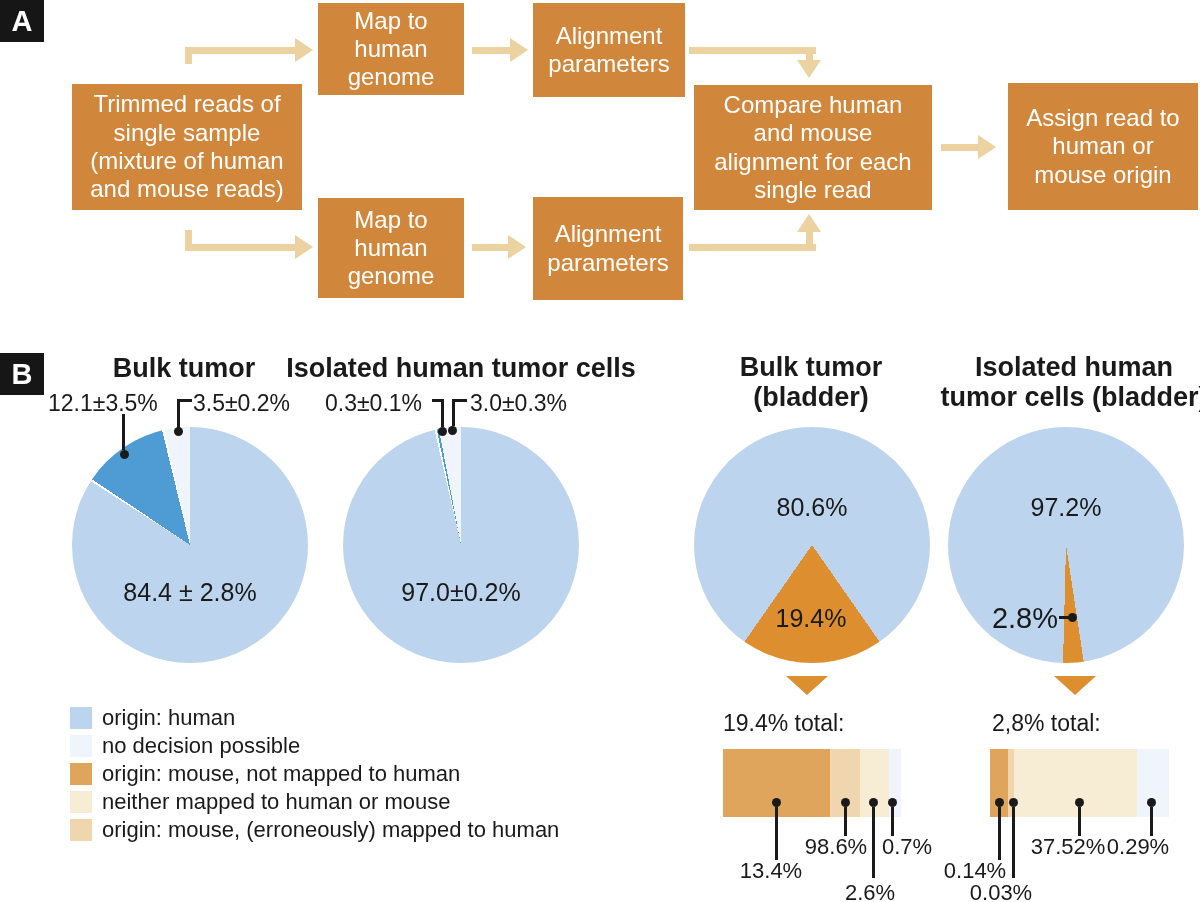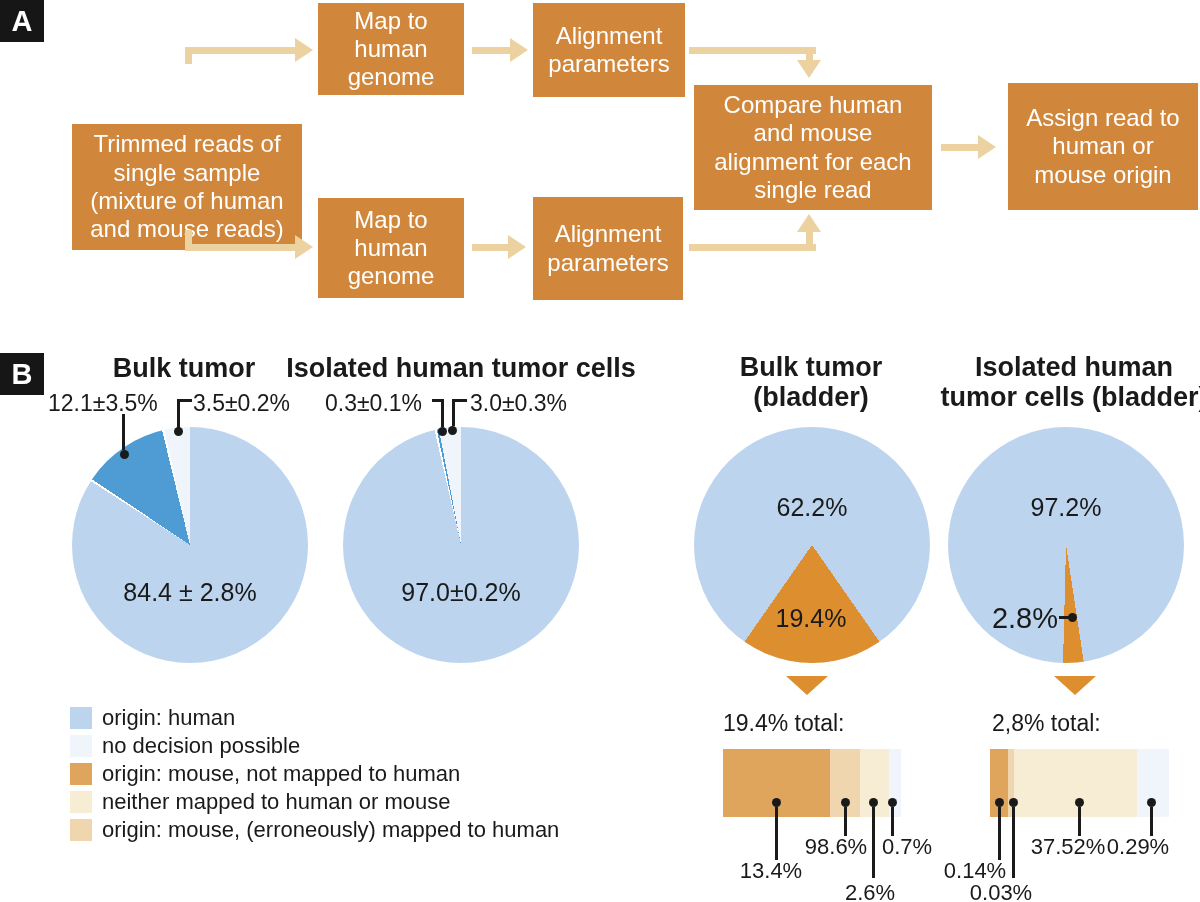--- a/index.html
+++ b/index.html
@@ -48,21 +48,21 @@
   .sw { width:22px; height:22px; margin-right:10px; flex:0 0 22px; }
   .lt { font-size:22px; white-space:nowrap; }
 </style>
 </head>
 <body>
 
 <div class="canvas">
 
   <div class="panel-label" style="left:0;top:0;">A</div>
 
-  <div class="obox" style="left:72px;top:84px;width:230px;height:126px;margin-top:40px;">Trimmed reads of
+  <div class="obox" style="left:72px;top:84px;width:230px;height:126px;">Trimmed reads of
 single sample
 (mixture of human
 and mouse reads)</div>
   <div class="obox" style="left:318px;top:3px;width:146px;height:92px;">Map to
 human
 genome</div>
   <div class="obox" style="left:533px;top:3px;width:152px;height:94px;">Alignment
 parameters</div>
   <div class="obox" style="left:318px;top:198px;width:146px;height:100px;">Map to
 human
@@ -132,21 +132,21 @@
   <div class="call" style="left:325px;top:390px;">0.3±0.1%</div>
   <div class="lline" style="left:432px;top:399px;width:12px;height:3px;"></div>
   <div class="lline" style="left:441px;top:399px;width:3px;height:28px;"></div>
   <div class="dot" style="left:438px;top:427px;"></div>
   <div class="call" style="left:470px;top:390px;">3.0±0.3%</div>
   <div class="lline" style="left:452px;top:399px;width:15px;height:3px;"></div>
   <div class="lline" style="left:452px;top:399px;width:3px;height:27px;"></div>
   <div class="dot" style="left:448px;top:426px;"></div>
   <div class="pval" style="left:461px;top:592px;">97.0±0.2%</div>
 
-  <div class="pval" style="left:812px;top:507px;">62.2%</div>
+  <div class="pval" style="left:812px;top:507px;">80.6%</div>
   <div class="pval" style="left:811px;top:618px;">19.4%</div>
 
   <div class="pval" style="left:1066px;top:507px;">97.2%</div>
   <div class="pval-r" style="left:1058px;top:618px;">2.8%</div>
   <div class="lline" style="left:1059px;top:616px;width:10px;height:3px;"></div>
   <div class="dot" style="left:1068px;top:613px;"></div>
 
   <div class="tri-down" style="left:786px;top:676px;"></div>
   <div class="tri-down" style="left:1054px;top:676px;"></div>
 

